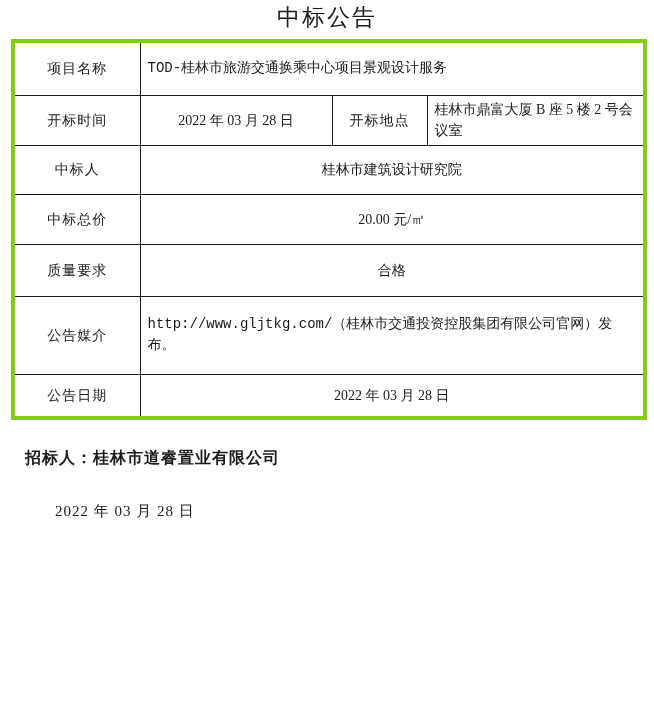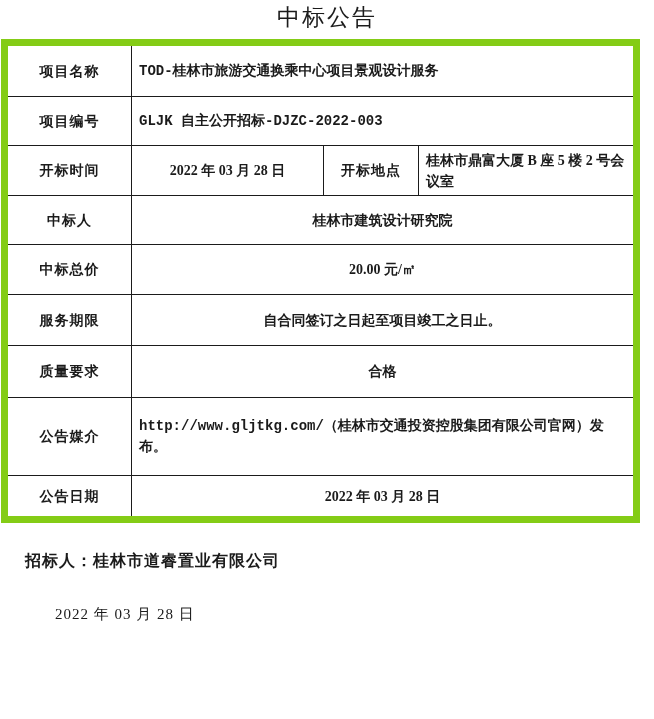--- a/index.html
+++ b/index.html
@@ -18,24 +18,23 @@
     text-align: center;
     font-size: 23px;
     font-weight: 400;
     letter-spacing: 2px;
     line-height: 30px;
   }
 
   table.ann {
     border-collapse: collapse;
     table-layout: fixed;
-    margin-left: 1px;
+    margin-left: 11px;
     width: 632px;
-    border: 7px solid #84cc16;
-    font-weight: bold;
+    border: 4px solid #84cc16;
   }
   table.ann td {
     border: 1px solid #1b1b1b;
     font-size: 14px;
     padding: 2px 7px;
     vertical-align: middle;
     overflow: hidden;
     line-height: 1.5;
   }
   td.lbl { text-align: center; padding: 2px 2px; letter-spacing: 1px; }
@@ -81,41 +80,33 @@
       <col style="width:127px">
       <col style="width:192px">
       <col style="width:95px">
       <col style="width:218px">
     </colgroup>
     <tbody>
       <tr class="r0">
         <td class="lbl">项目名称</td>
         <td class="val-left latin-mono" colspan="3">TOD-桂林市旅游交通换乘中心项目景观设计服务</td>
       </tr>
-      <tr class="r1">
-        <td class="lbl">项目编号</td>
-        <td class="val-left latin-mono" colspan="3">GLJK 自主公开招标-DJZC-2022-003</td>
-      </tr>
       <tr class="r4">
         <td class="lbl">开标时间</td>
         <td class="val-center">2022 年 03 月 28 日</td>
         <td class="lbl">开标地点</td>
         <td class="val-left addr">桂林市鼎富大厦 B 座 5 楼 2 号会议室</td>
       </tr>
       <tr class="r5">
         <td class="lbl">中标人</td>
         <td class="val-center val-large" colspan="3">桂林市建筑设计研究院</td>
       </tr>
       <tr class="r6">
         <td class="lbl">中标总价</td>
         <td class="val-center" colspan="3">20.00 元/㎡</td>
-      </tr>
-      <tr class="r7">
-        <td class="lbl">服务期限</td>
-        <td class="val-center" colspan="3">自合同签订之日起至项目竣工之日止。</td>
       </tr>
       <tr class="r8">
         <td class="lbl">质量要求</td>
         <td class="val-center" colspan="3">合格</td>
       </tr>
       <tr class="r9">
         <td class="lbl">公告媒介</td>
         <td class="val-left latin-mono" colspan="3">http://www.gljtkg.com/（桂林市交通投资控股集团有限公司官网）发布。</td>
       </tr>
       <tr class="r10">

